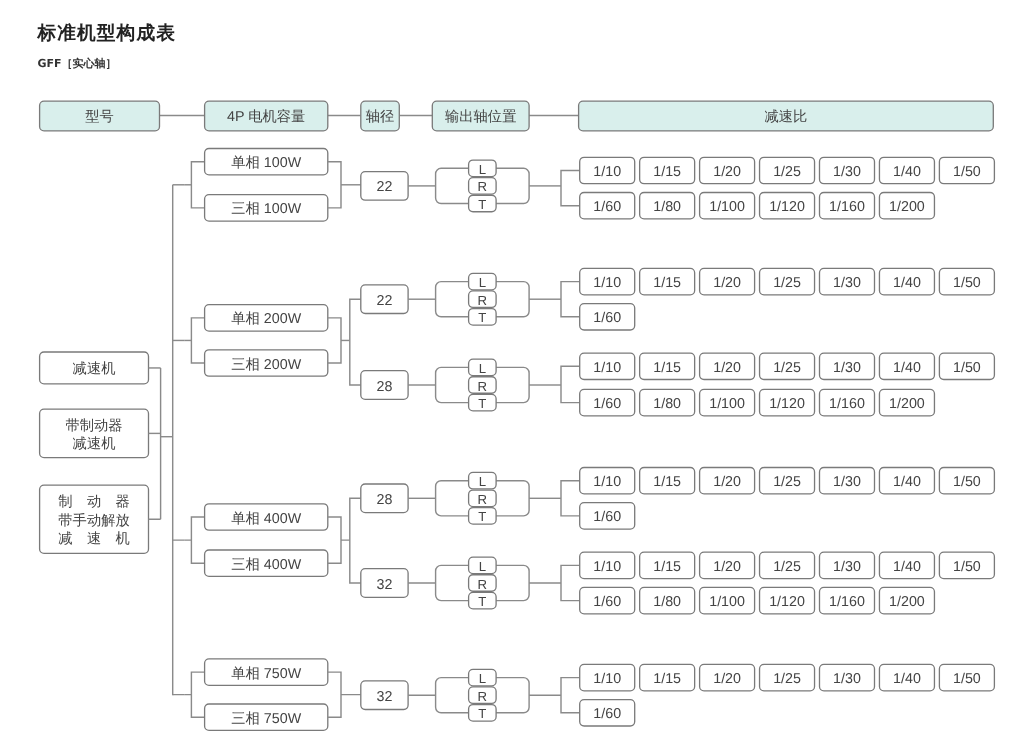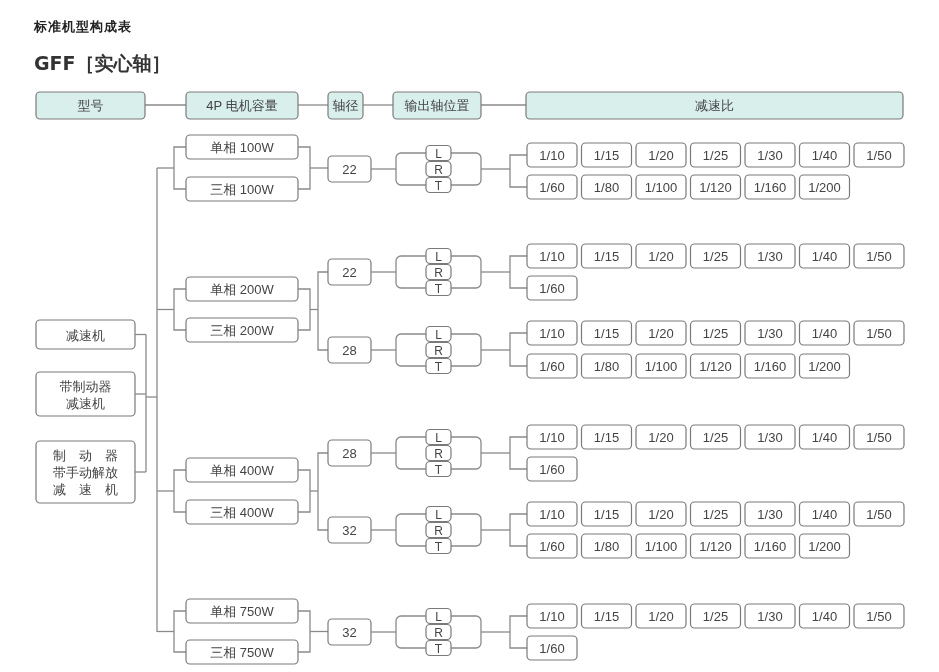--- a/index.html
+++ b/index.html
@@ -1,19 +1,19 @@
 <!DOCTYPE html>
 <html><head>
 <meta charset="utf-8">
 <style>
   html, body { margin:0; padding:0; background:#ffffff; }
   body { width:939px; height:672px; overflow:hidden; position:relative;
          font-family:"DejaVu Sans", "Liberation Sans", sans-serif; color:#333; }
-  .title { position:absolute; left:34px; top:18px; font-size:13px; font-weight:bold; color:#222; letter-spacing:1px; }
-  .subtitle { position:absolute; left:34px; top:51px; font-size:19px; font-weight:bold; color:#333; }
+  .title { position:absolute; left:34px; top:18px; font-size:17px; font-weight:bold; color:#222; letter-spacing:1px; }
+  .subtitle { position:absolute; left:34px; top:51px; font-size:10px; font-weight:bold; color:#333; }
   svg#diagram { position:absolute; left:0; top:0; }
   svg text { font-family:"Liberation Sans", "DejaVu Sans", sans-serif; fill:#444; }
   .box { fill:#ffffff; stroke:#7a7a7a; stroke-width:1.2; }
   .hbox { fill:#d9efec; stroke:#7a7a7a; stroke-width:1.2; }
   .ln { stroke:#8a8a8a; stroke-width:1.3; fill:none; }
 </style>
 </head>
 <body>
 
 <div class="title">标准机型构成表</div>

